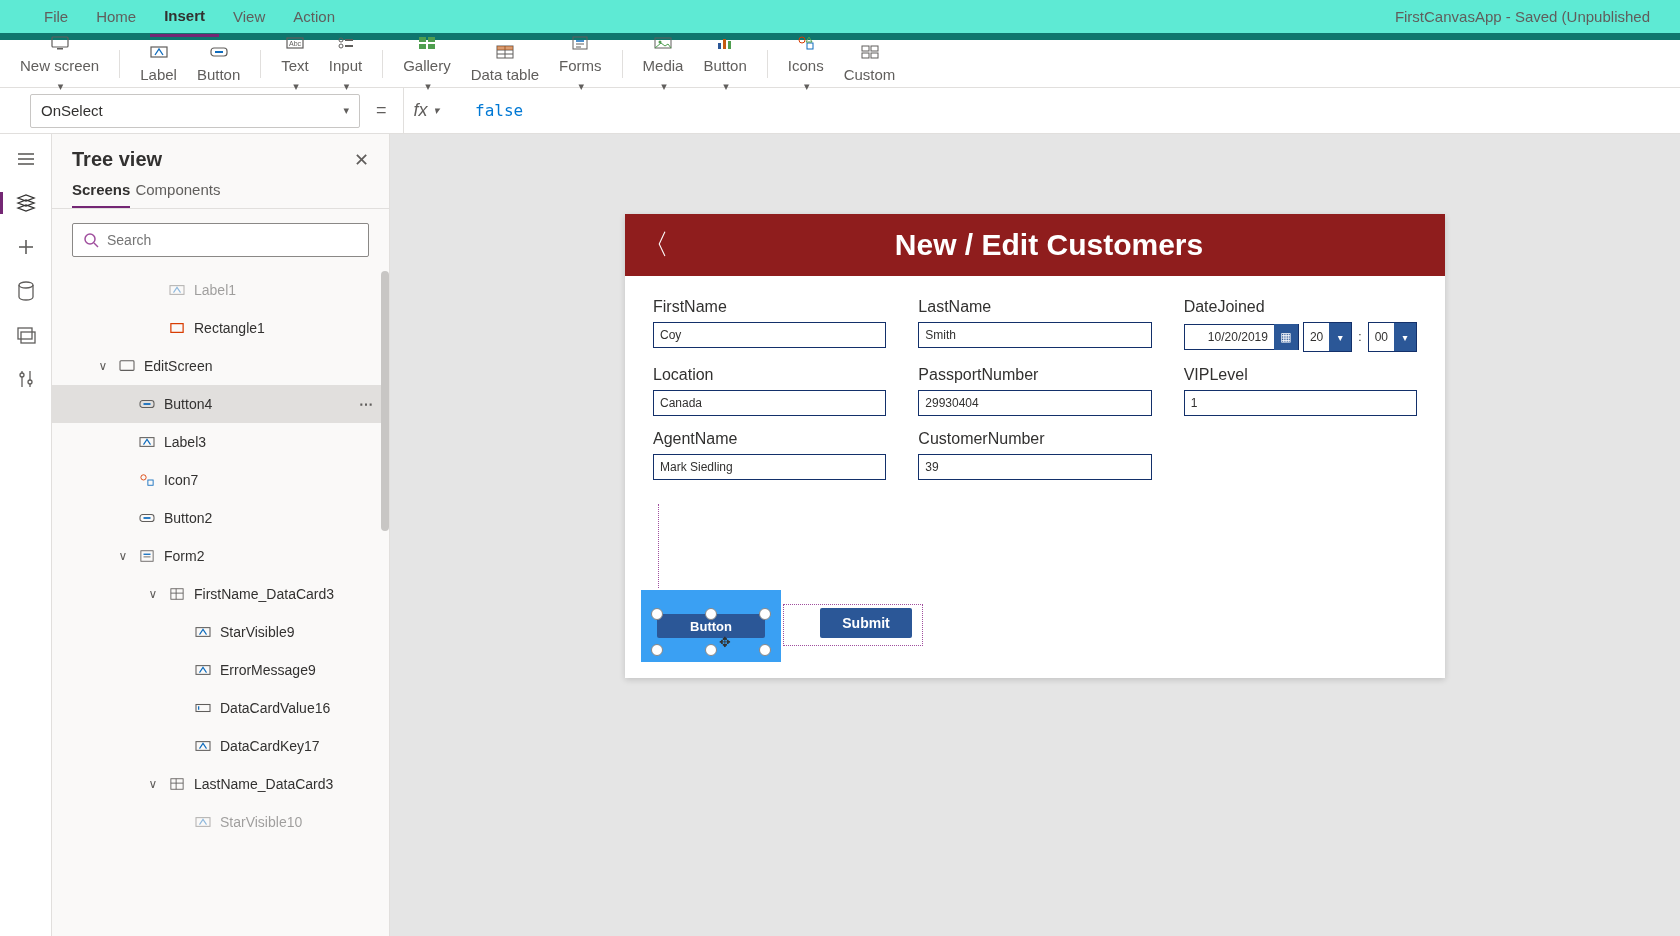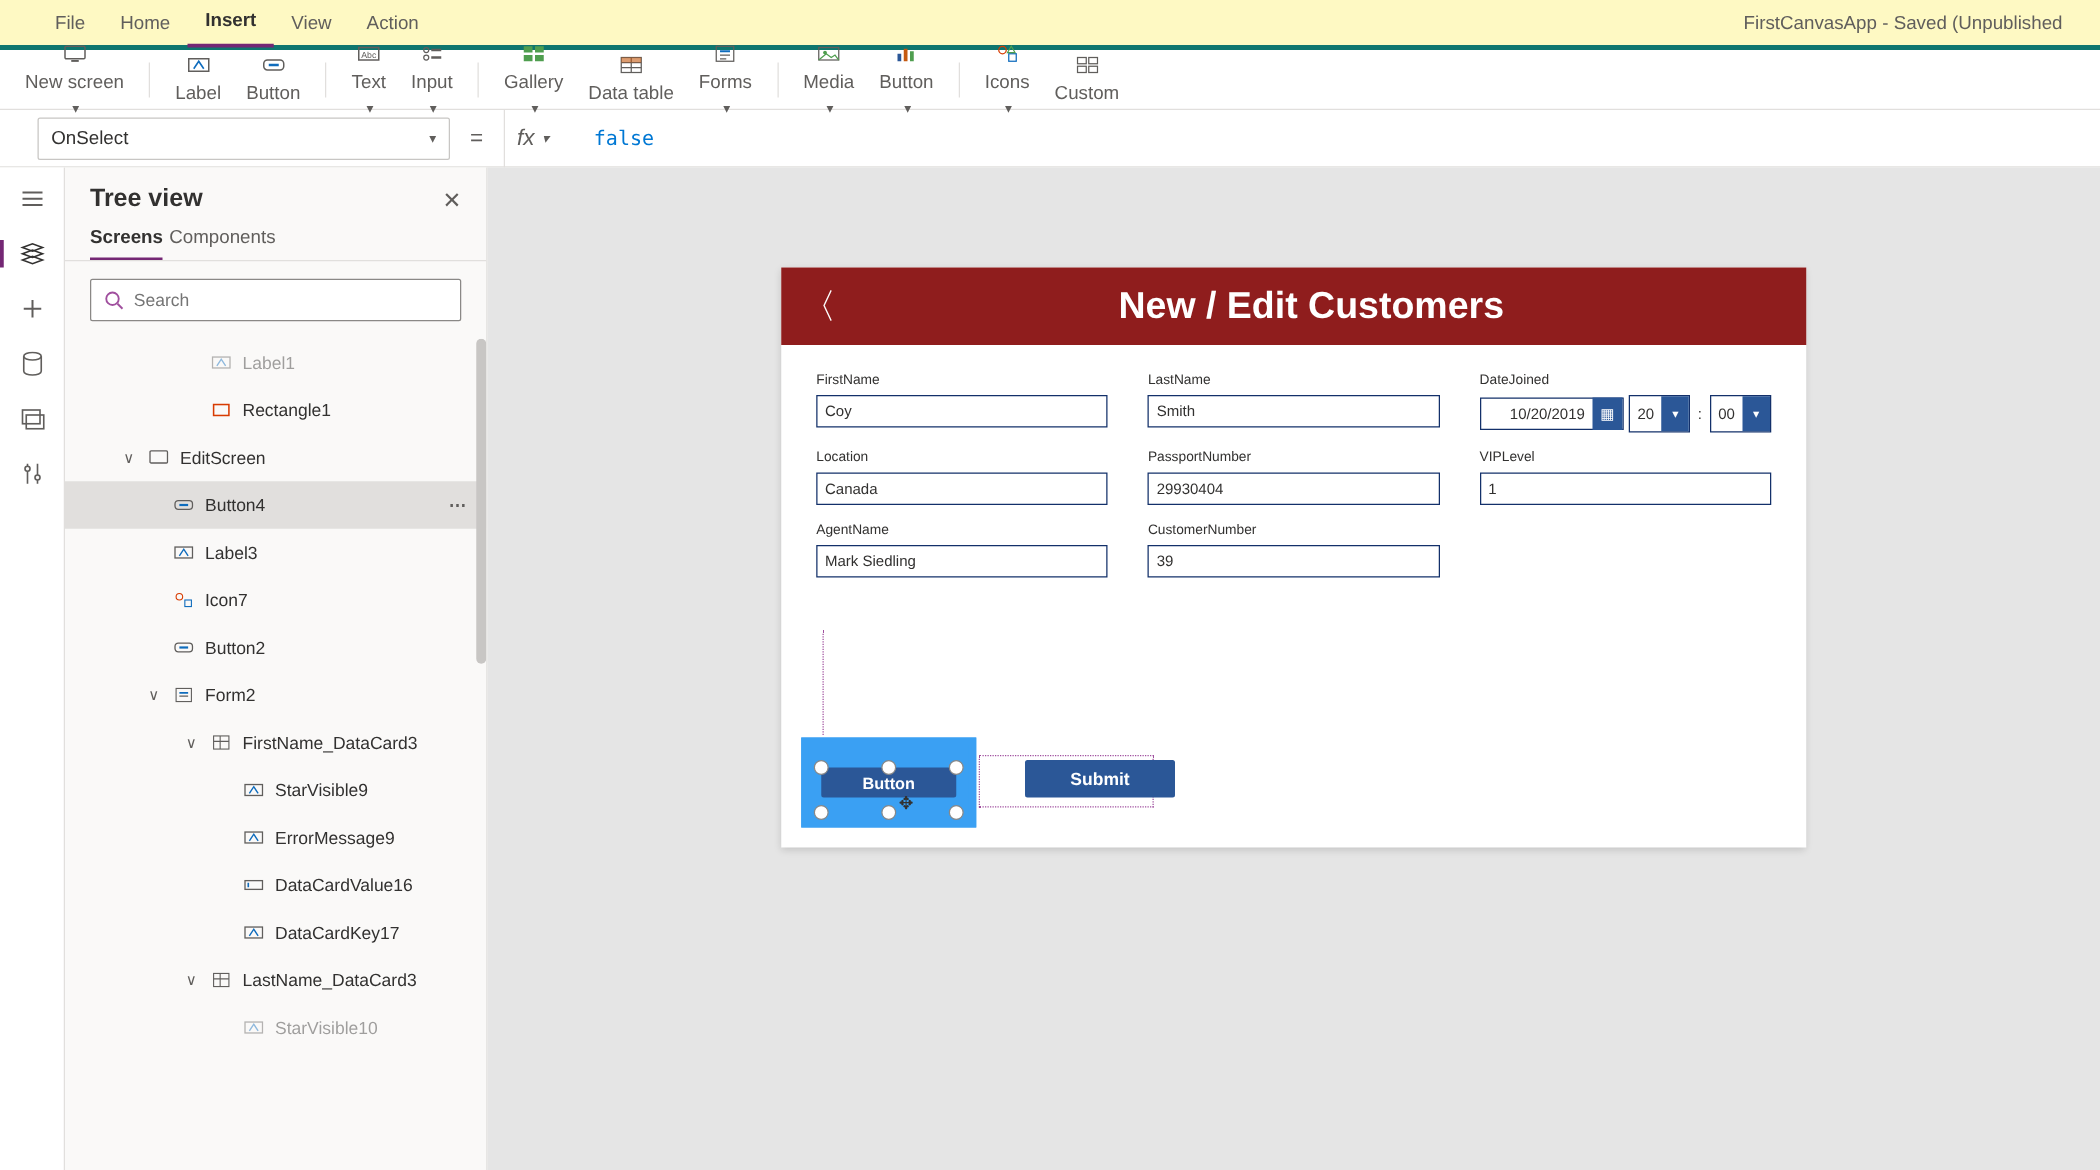--- a/index.html
+++ b/index.html
@@ -1,19 +1,19 @@
 <!DOCTYPE html>
 <html><head>
   <meta charset="utf-8">
   <style>
     * { margin: 0; padding: 0; box-sizing: border-box; font-family: "Segoe UI", sans-serif; }
     body { background: #faf9f8; width: 1680px; height: 936px; overflow: hidden; color: #323130; }
 
     
-    .menubar { display: flex; align-items: center; height: 40px; padding: 0 30px; background: #fef9c3; border-bottom: 4px solid #0f766e; }
+    .menubar { display: flex; align-items: center; height: 40px; padding: 0 30px; background: #5eead4; border-bottom: 7px solid #0f766e; }
     .menubar-item { padding: 0 14px; height: 40px; display: flex; align-items: center; font-size: 15px; color: #605e5c; cursor: pointer; }
     .menubar-item.active { color: #323130; font-weight: 600; border-bottom: 3px solid #742774; }
     .menubar-title { margin-left: auto; font-size: 15px; color: #605e5c; }
 
     
     .ribbon { display: flex; align-items: center; height: 48px; padding: 0 20px; background: #fff; border-bottom: 1px solid #e1dfdd; gap: 20px; }
     .ribbon-sep { width:1px; height:28px; background:#e1dfdd; }
     .ribbon-btn { display: flex; align-items: center; gap: 6px; font-size: 15px; color: #605e5c; cursor: pointer; flex-direction: column; }
     .ribbon-btn svg, .ribbon-btn .ico { width: 18px; height: 16px; }
     .chev { font-size: 11px; color:#605e5c; margin-left:2px;}
@@ -56,32 +56,32 @@
     .ind-4 { padding-left: 120px; }
 
     
     .canvasarea { flex:1; background:#e5e5e5; display:flex; align-items:flex-start; justify-content:center; padding-top: 80px; }
     .app-screen { width: 820px; height: 464px; background:#fff; box-shadow: 0 2px 6px rgba(0,0,0,.15); position:relative;}
     .app-header { height: 62px; background:#8f1d1d; color:#fff; display:flex; align-items:center; padding:0 16px; }
     .app-back { font-size: 28px; color:#fff; cursor:pointer; }
     .app-title { flex:1; text-align:center; font-size: 30px; font-weight:700; }
 
     .form-grid { display:grid; grid-template-columns: repeat(3, 1fr); gap: 14px 32px; padding: 22px 28px; }
-    .field label { font-size: 11px; color:#323130; display:block; margin-bottom: 6px; }
+    .field label { font-size: 16px; color:#323130; display:block; margin-bottom: 6px; }
     .field input { width: 100%; height: 26px; border: 1px solid #13306a; padding: 0 6px; font-size: 12px; color:#323130;}
     .datejoined { display:flex; gap:4px; align-items:center;}
     .datejoined .dateinput { flex:1; height:26px; border:1px solid #13306a; display:flex; align-items:center; }
     .datejoined .dateinput span { flex:1; padding:0 6px; font-size:12px;text-align:right;}
     .datejoined .dateicon { width:24px; height:26px; background:#2b5797; color:#fff; display:flex; align-items:center; justify-content:center; font-size:12px;}
     .dd { display:flex; border:1px solid #13306a; height:30px;}
     .dd span { padding:0 6px; font-size:12px; display:flex; align-items:center;}
     .dd .ddbtn { width:22px; background:#2b5797; color:#fff; display:flex; align-items:center; justify-content:center; font-size:10px;}
     .colon { font-size:12px; padding:0 2px; align-self:center;}
 
-    .submit-btn { position:absolute; left:195px; bottom:40px; width:120px; height:30px; background:#2b5797; color:#fff; font-size:14px; font-weight:600; display:flex; align-items:center; justify-content:center; border-radius:2px;margin-top:16px;}
+    .submit-btn { position:absolute; left:195px; bottom:40px; width:92px; height:30px; background:#2b5797; color:#fff; font-size:14px; font-weight:600; display:flex; align-items:center; justify-content:center; border-radius:2px;margin-top:16px;}
 
     
     .sel-outer { position:absolute; left:16px; bottom:16px; width:140px; height:72px; border:6px solid #3aa0f3; background:#3aa0f3; }
     .sel-inner-btn { position:absolute; left:10px; top:18px; width:108px; height:24px; background:#2b5797; color:#fff; font-size:13px; font-weight:600; display:flex; align-items:center; justify-content:center; border-radius:2px;}
     .handle { position:absolute; width:12px; height:12px; background:#fff; border:1px solid #888; border-radius:50%;}
     .h-tl{left:4px;top:12px;} .h-tm{left:58px;top:12px;} .h-tr{left:112px;top:12px;}
     .h-bl{left:4px;top:48px;} .h-bm{left:58px;top:48px;} .h-br{left:112px;top:48px;}
     .move-cursor { position:absolute; left:72px; top:38px; font-size:14px; color:#323130; pointer-events:none;}
 
     .guide-v { position:absolute; left:33px; top:290px; bottom:90px; border-left:1px dotted #a04f9e;}

